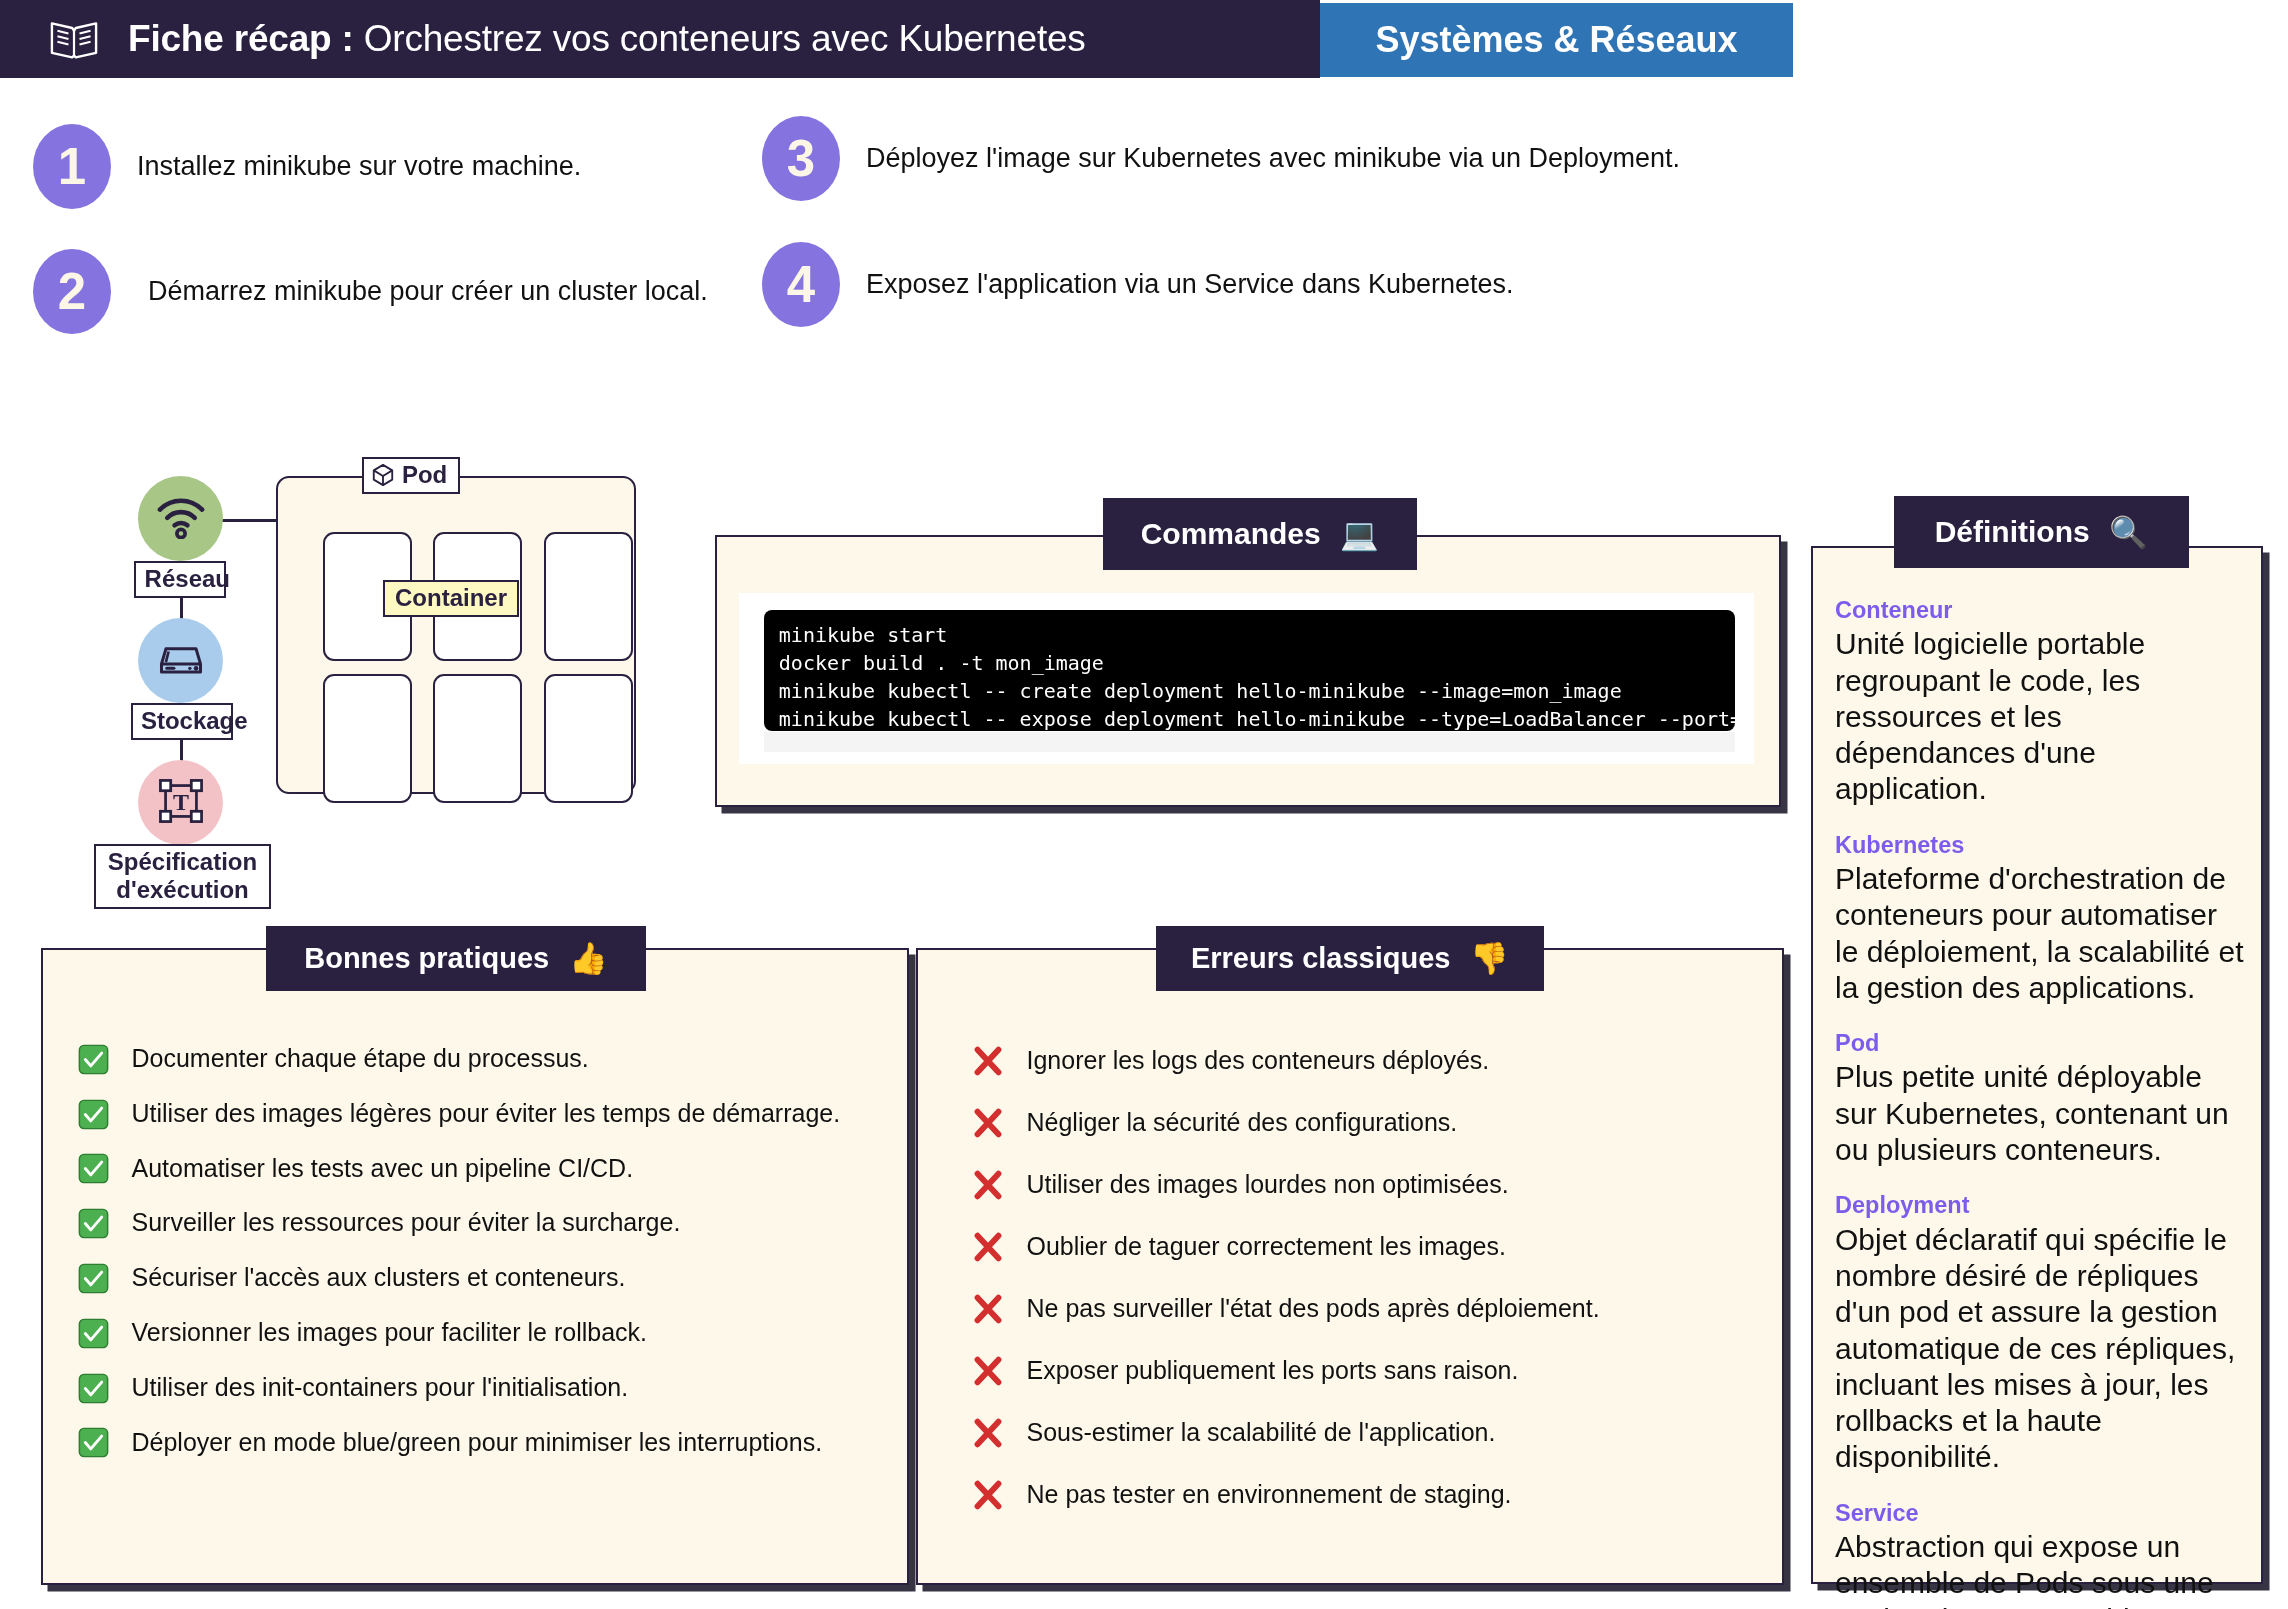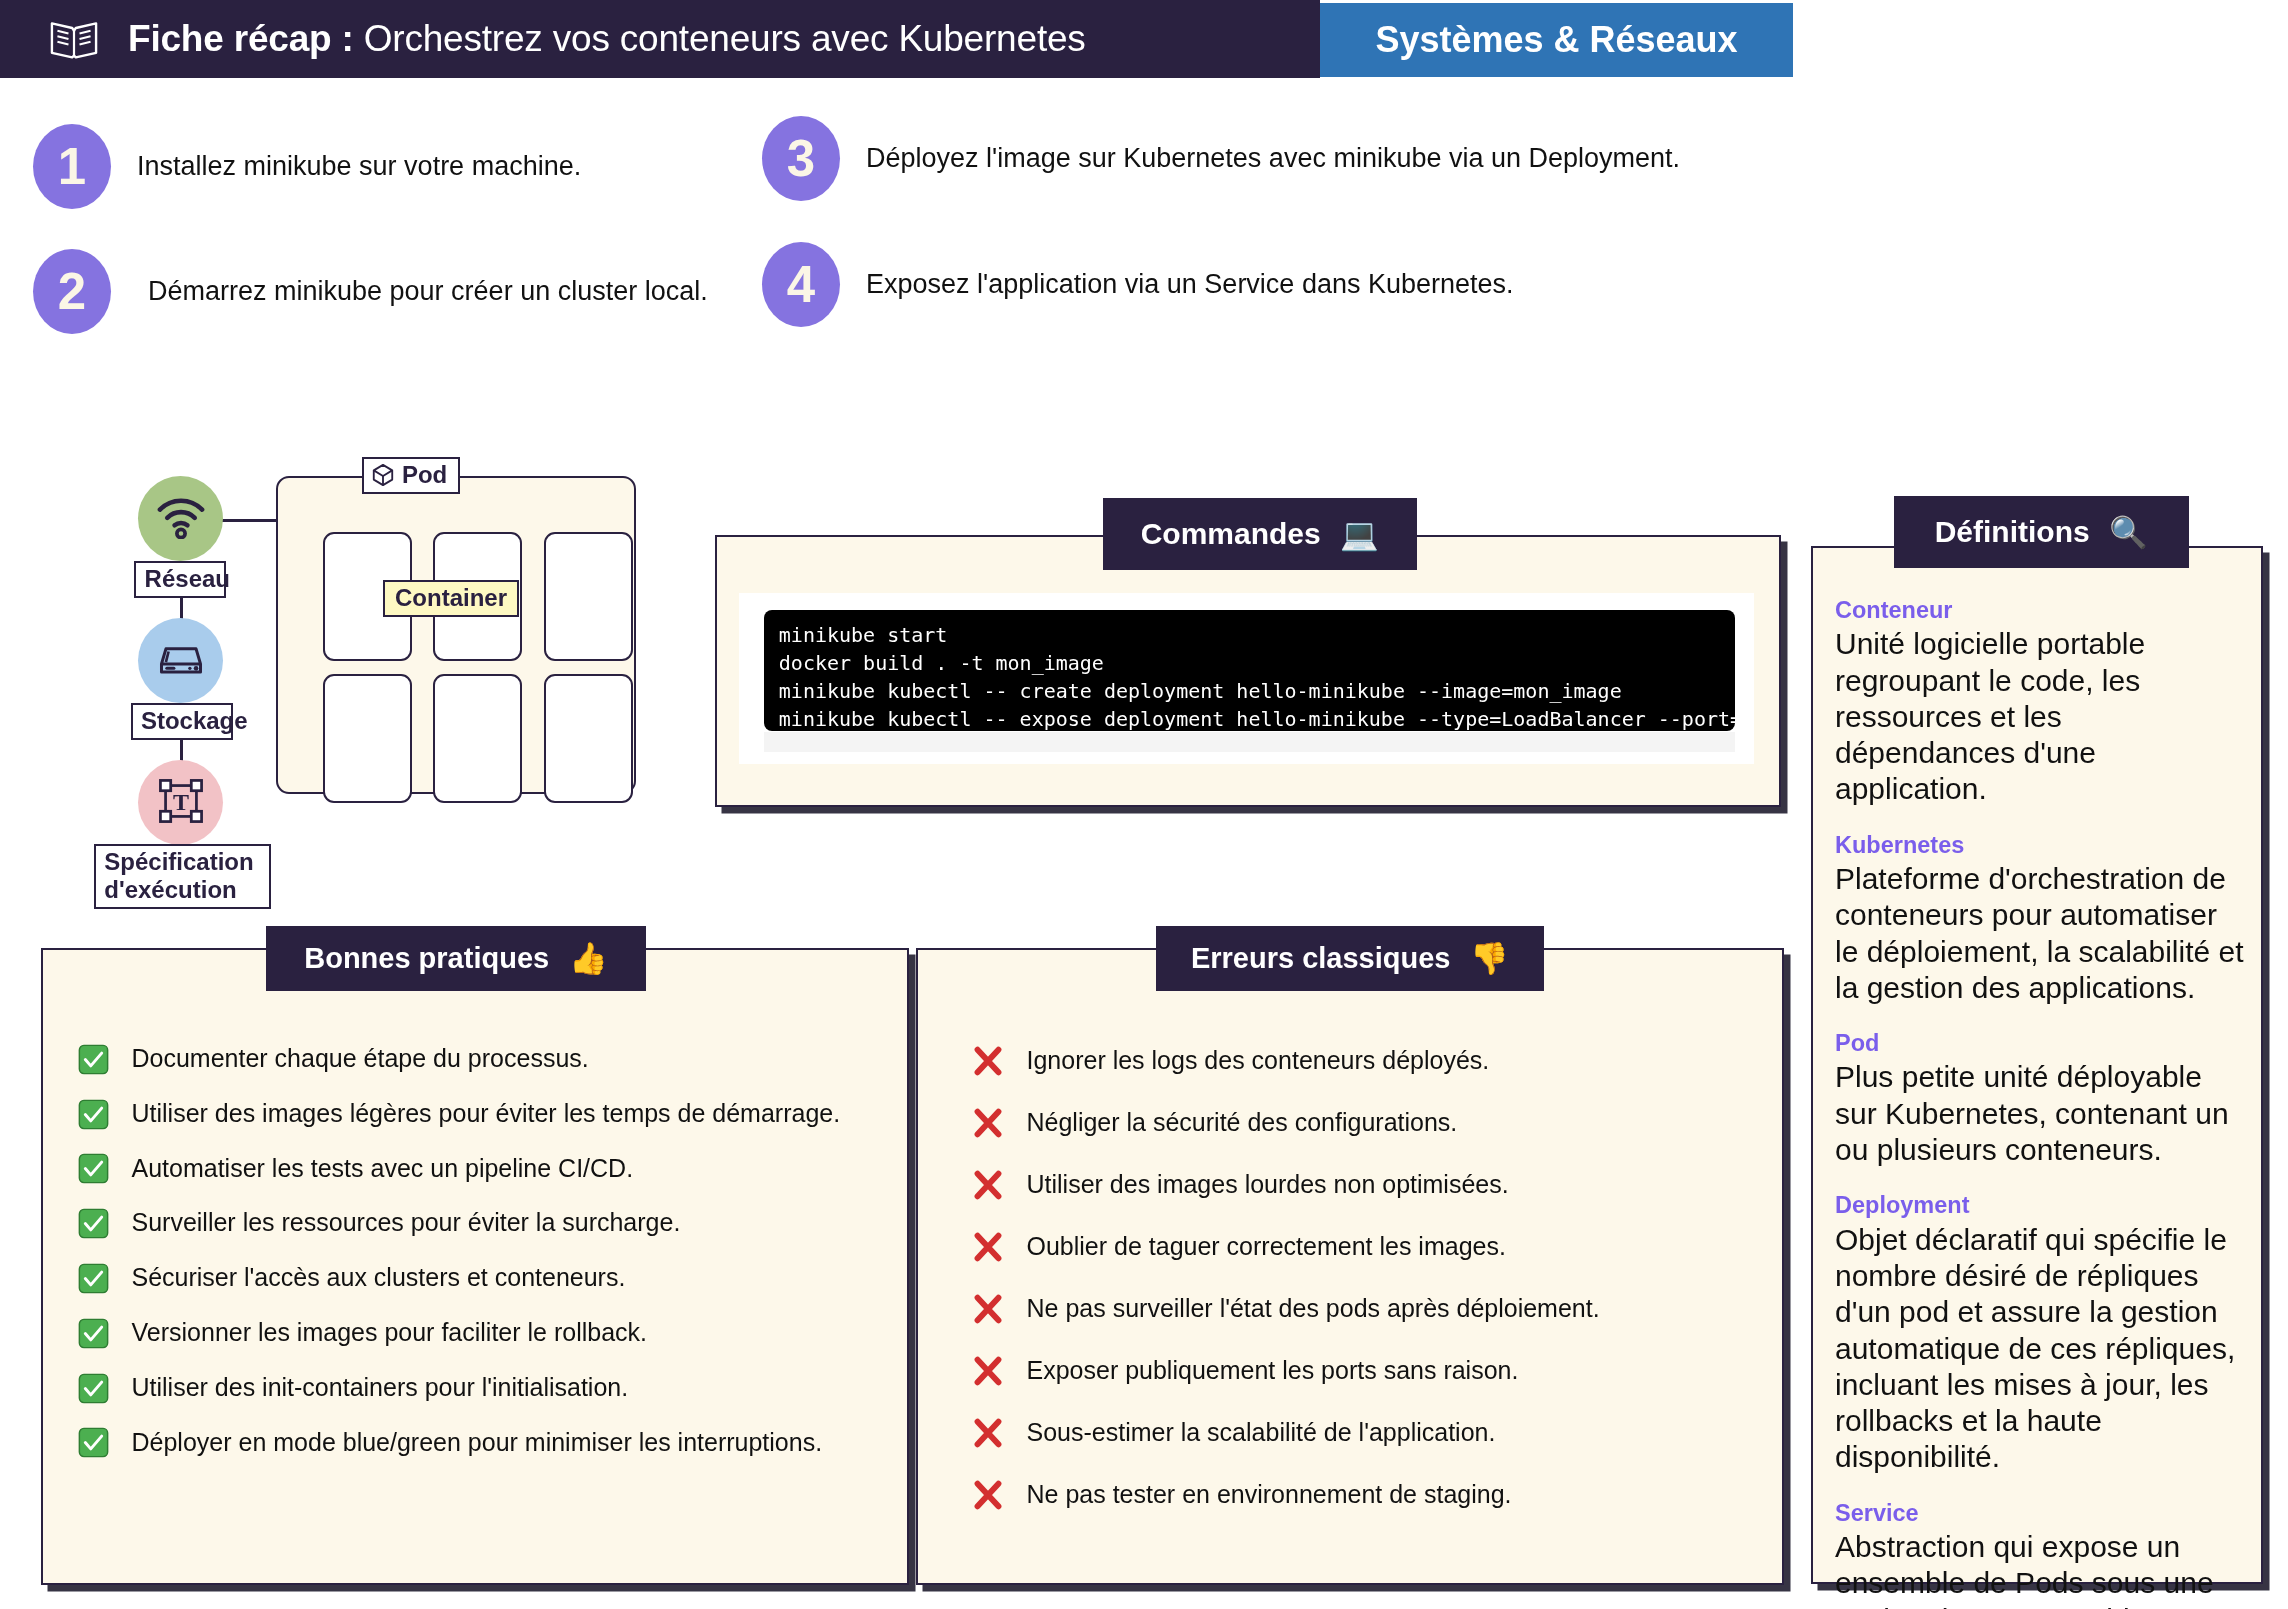--- a/index.html
+++ b/index.html
@@ -101,21 +101,21 @@
     font-size: 24px; font-weight: 700; color: #2A2140;
     z-index: 4; white-space: nowrap;
   }
   .node-circle {
     position: absolute; width: 85px; height: 85px; border-radius: 50%;
     display: flex; align-items: center; justify-content: center;
   }
   .node-label {
     position: absolute; background: #ffffff; border: 2.3px solid #2A2140;
     font-size: 24px; font-weight: 700; color: #2A2140;
-    padding: 1.8px 8.3px 2.8px; white-space: nowrap; z-index: 3; 
+    padding: 1.8px 8.3px 2.8px; white-space: nowrap; z-index: 3; text-align: center;
   }
   .connector { position: absolute; background: #2A2140; }
 
   
   .cmd-panel { left: 715px; top: 535px; width: 1066px; height: 272px; }
   .cmd-tab { left: 1103px; top: 498px; width: 314px; height: 72px; font-size: 30px; }
   .cmd-white {
     position: absolute; left: 22px; top: 56px; width: 1015px; height: 171px;
     background: #ffffff;
   }

